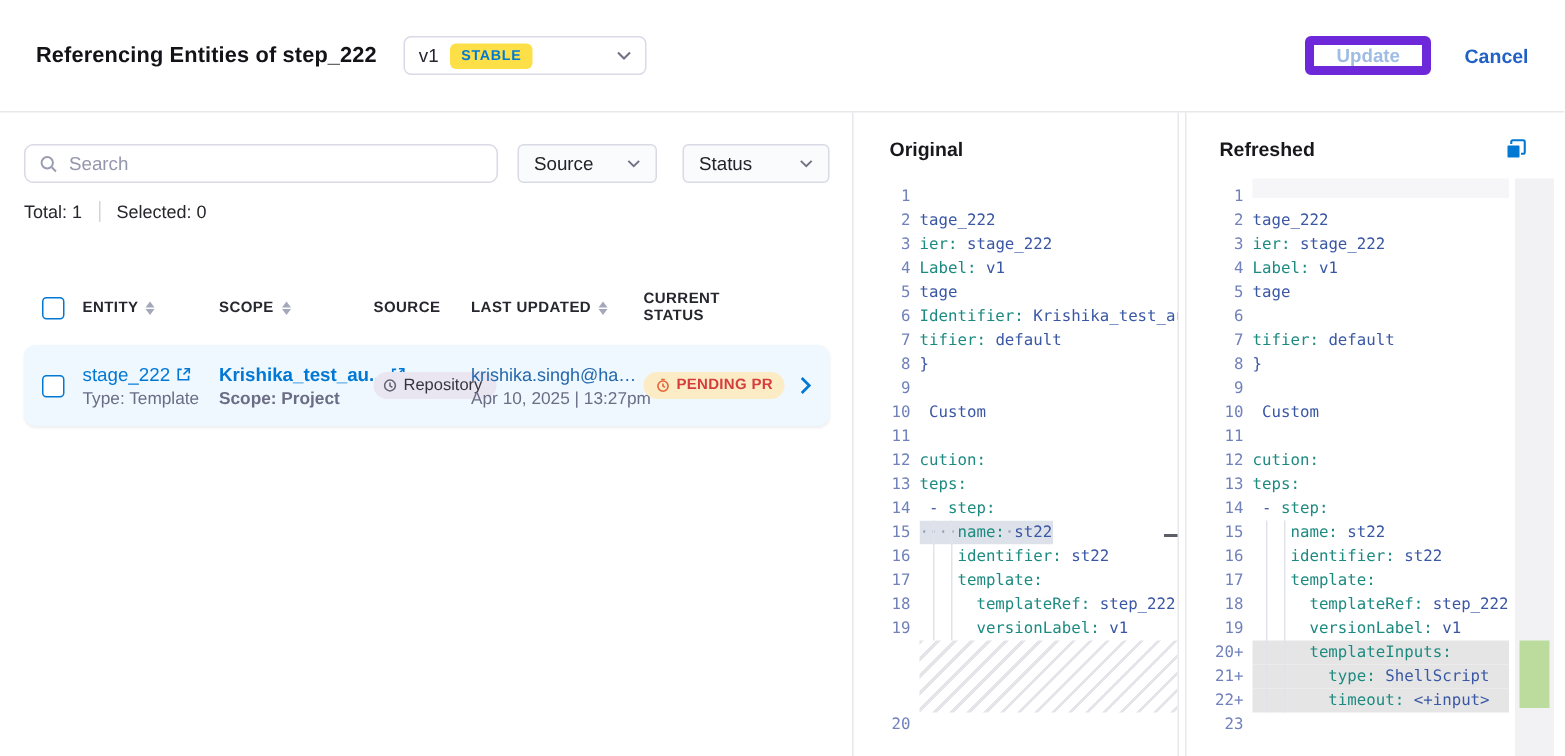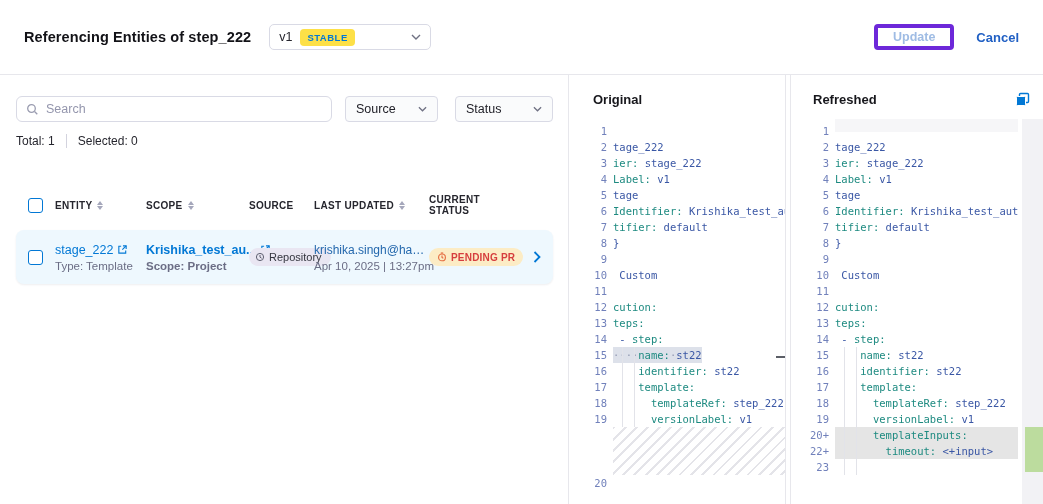--- a/index.html
+++ b/index.html
@@ -11,21 +11,21 @@
     border-bottom:1px solid #e7e7ec; background:#fff; }
   .page-title { font-size:14.5px; font-weight:700; color:#121217; letter-spacing:.1px; }
   .version-select { margin-left:18px; width:162px; height:26px; border:1px solid #d9dae5;
     border-radius:5px; display:flex; align-items:center; padding:0 9px; gap:8px;
     background:#fff; cursor:pointer; }
   .version-value { font-size:12.5px; color:#26262e; }
   .stable-badge { background:#fde047; color:#0278d5; font-size:9.5px; font-weight:700;
     letter-spacing:.5px; padding:3px 7px; border-radius:4px; }
   .version-select .chev { margin-left:auto; }
   .spacer { flex:1; }
-  .update-btn { height:26px; padding:0 15px; border:4px solid #6d28d9; color:#9fbce4;
+  .update-btn { height:26px; padding:0 15px; border:6px solid #6d28d9; color:#9fbce4;
     background:#fff; border-radius:4px; font-weight:600; font-size:12.5px;
     font-family:inherit; cursor:default; }
   .cancel-btn { margin-left:22px; color:#2160c4; font-weight:700; font-size:13px; cursor:pointer; }
 
   
   .body { display:flex; height:444px; }
   .left-panel { width:568px; padding:21px 15px 0 16px; }
 
   .filter-row { display:flex; align-items:center; }
   .search-box { width:316px; height:26px; border:1px solid #d9dae5; border-radius:6px;
@@ -331,35 +331,36 @@
             </svg>
         </span>
       </div>
       <div class="hscroll-hint"></div>
       <div class="code" id="refreshed-code">
           <div class="code-line"><span class="gutter">1</span><span class="code-text"></span></div>
           <div class="code-line"><span class="gutter">2</span><span class="code-text"><span class="v">tage_222</span></span></div>
           <div class="code-line"><span class="gutter">3</span><span class="code-text"><span class="k">ier:</span><span class="p"> </span><span class="v">stage_222</span></span></div>
           <div class="code-line"><span class="gutter">4</span><span class="code-text"><span class="k">Label:</span><span class="p"> </span><span class="v">v1</span></span></div>
           <div class="code-line"><span class="gutter">5</span><span class="code-text"><span class="v">tage</span></span></div>
-          <div class="code-line"><span class="gutter">6</span><span class="code-text"><span class="k">Identifier:</span><span class="p"> </span><span class="v">Krishika_test_aut</span></span></div>
+          <div class="code-line"><span class="gutter">6</span></div>
           <div class="code-line"><span class="gutter">7</span><span class="code-text"><span class="k">tifier:</span><span class="p"> </span><span class="v">default</span></span></div>
           <div class="code-line"><span class="gutter">8</span><span class="code-text"><span class="v">}</span></span></div>
           <div class="code-line"><span class="gutter">9</span><span class="code-text"></span></div>
           <div class="code-line"><span class="gutter">10</span><span class="code-text"><span class="p"> </span><span class="v">Custom</span></span></div>
           <div class="code-line"><span class="gutter">11</span><span class="code-text"></span></div>
           <div class="code-line"><span class="gutter">12</span><span class="code-text"><span class="k">cution:</span></span></div>
           <div class="code-line"><span class="gutter">13</span><span class="code-text"><span class="k">teps:</span></span></div>
           <div class="code-line"><span class="gutter">14</span><span class="code-text"><span class="p"> - </span><span class="k">step:</span></span></div>
           <div class="code-line"><span class="gutter">15</span><span class="code-text"><span class="p">    </span><span class="k">name:</span><span class="p"> </span><span class="v">st22</span></span></div>
           <div class="code-line"><span class="gutter">16</span><span class="code-text"><span class="p">    </span><span class="k">identifier:</span><span class="p"> </span><span class="v">st22</span></span></div>
           <div class="code-line"><span class="gutter">17</span><span class="code-text"><span class="p">    </span><span class="k">template:</span></span></div>
           <div class="code-line"><span class="gutter">18</span><span class="code-text"><span class="p">      </span><span class="k">templateRef:</span><span class="p"> </span><span class="v">step_222</span></span></div>
           <div class="code-line"><span class="gutter">19</span><span class="code-text"><span class="p">      </span><span class="k">versionLabel:</span><span class="p"> </span><span class="v">v1</span></span></div>
           <div class="code-line added"><span class="gutter">20+</span><span class="code-text"><span class="p">      </span><span class="k">templateInputs:</span></span></div>
+          <div class="code-line added"><span class="gutter">21+</span><span class="code-text"><span class="p">        </span><span class="k">type:</span><span class="p"> </span><span class="v">ShellScript</span></span></div>
           <div class="code-line added"><span class="gutter">22+</span><span class="code-text"><span class="p">        </span><span class="k">timeout:</span><span class="p"> </span><span class="v">&lt;+input&gt;</span></span></div>
           <div class="code-line"><span class="gutter">23</span><span class="code-text"></span></div>
         </div>
       <div class="guide g1"></div>
       <div class="guide g2"></div>
       <div class="overview-ruler">
         <div class="ruler-marker"></div>
       </div>
     </div>
 

